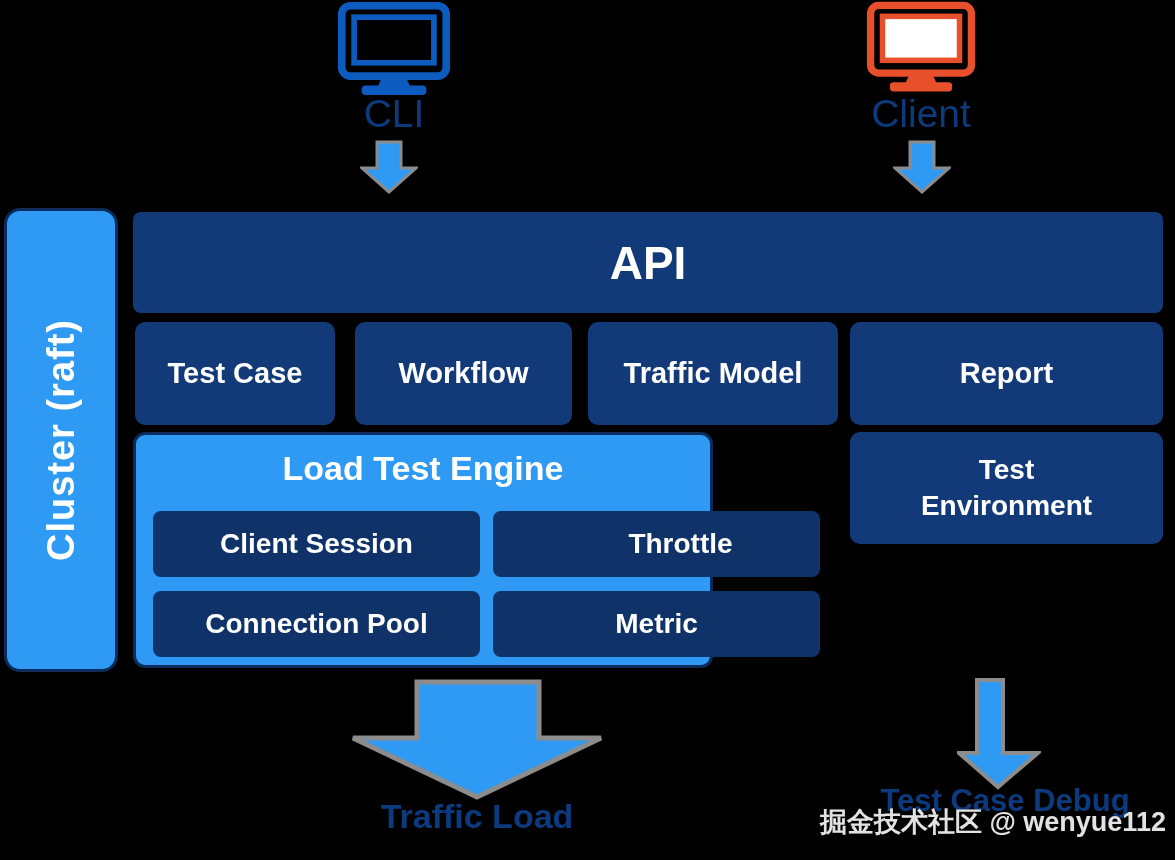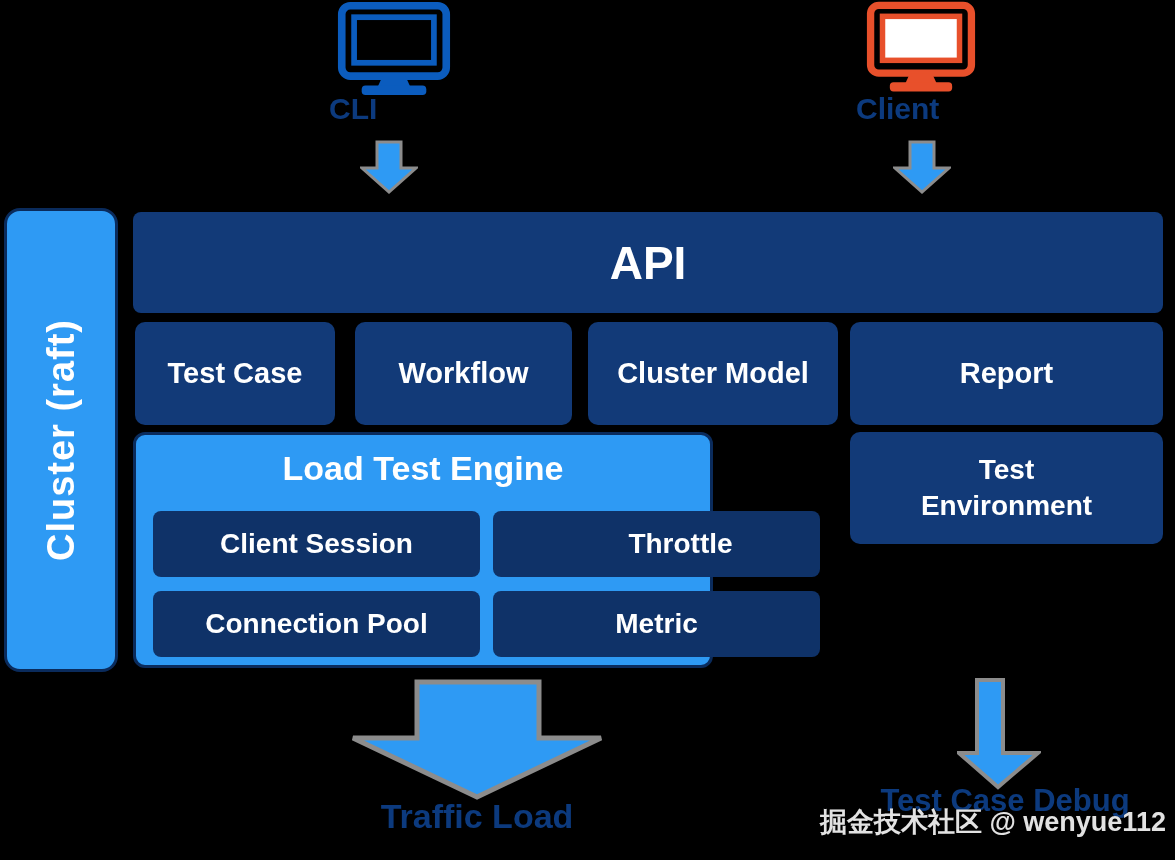--- a/index.html
+++ b/index.html
@@ -17,21 +17,21 @@
   }
   *{box-sizing:border-box;margin:0;padding:0;}
   body{background:var(--background);font-family:"Liberation Sans",sans-serif;}
   .stage{position:relative;width:1175px;height:860px;background:var(--background);overflow:hidden;}
   .abs{position:absolute;}
   .box{display:flex;align-items:center;justify-content:center;text-align:center;
        color:var(--text-white);font-weight:bold;border-radius:10px;}
   .navy{background:var(--navy);}
   .inner-navy{background:var(--inner-navy);border-radius:8px;text-align:center;}
   .light-panel{background:var(--light-blue);border:3px solid var(--panel-border);}
-  .client-label{color:var(--label-navy);font-weight:bold;font-size:30px;text-align:left;}
+  .client-label{color:var(--label-navy);font-weight:normal;font-size:39px;text-align:center;}
   .out-label{color:var(--label-navy);font-weight:bold;text-align:center;}
   .cluster-text{writing-mode:vertical-rl;transform:rotate(180deg);
        color:var(--text-white);font-weight:bold;font-size:38px;letter-spacing:1px;}
   .arrow-shape{fill:var(--light-blue);stroke:var(--arrow-outline-gray);stroke-linejoin:miter;}
   .mon-frame{fill:none;stroke-width:8px;}
   .mon-screen{stroke-width:6px;}
   .cli-stroke{stroke:var(--monitor-blue);}
   .cli-fill{fill:var(--monitor-blue);}
   .cli-screen-fill{fill:#000000;}
   .web-stroke{stroke:var(--monitor-orange);}
@@ -68,21 +68,21 @@
   </svg>
 
   <div class="abs box light-panel" style="left:4px;top:208px;width:114px;height:464px;border-radius:16px;">
     <span class="cluster-text">Cluster (raft)</span>
   </div>
 
   <div class="abs box navy" style="left:133px;top:212px;width:1030px;height:101px;font-size:46px;border-radius:8px;">API</div>
 
   <div class="abs box navy" style="left:135px;top:322px;width:200px;height:103px;font-size:29px;">Test Case</div>
   <div class="abs box navy" style="left:355px;top:322px;width:217px;height:103px;font-size:29px;">Workflow</div>
-  <div class="abs box navy" style="left:588px;top:322px;width:250px;height:103px;font-size:29px;">Cluster Model</div>
+  <div class="abs box navy" style="left:588px;top:322px;width:250px;height:103px;font-size:29px;">Traffic Model</div>
   <div class="abs box navy" style="left:850px;top:322px;width:313px;height:103px;font-size:29px;">Report</div>
 
   <div class="abs light-panel" style="left:133px;top:432px;width:580px;height:236px;border-radius:12px;">
     <div class="abs" style="left:0;top:14px;width:100%;text-align:center;color:var(--text-white);font-weight:bold;font-size:34px;">Load Test Engine</div>
     <div class="abs box inner-navy" style="left:17px;top:76px;width:327px;height:66px;font-size:28px;">Client Session</div>
     <div class="abs box inner-navy" style="left:357px;top:76px;width:327px;height:66px;font-size:28px;padding-left:48px;">Throttle</div>
     <div class="abs box inner-navy" style="left:17px;top:156px;width:327px;height:66px;font-size:28px;">Connection Pool</div>
     <div class="abs box inner-navy" style="left:357px;top:156px;width:327px;height:66px;font-size:28px;">Metric</div>
   </div>
 

